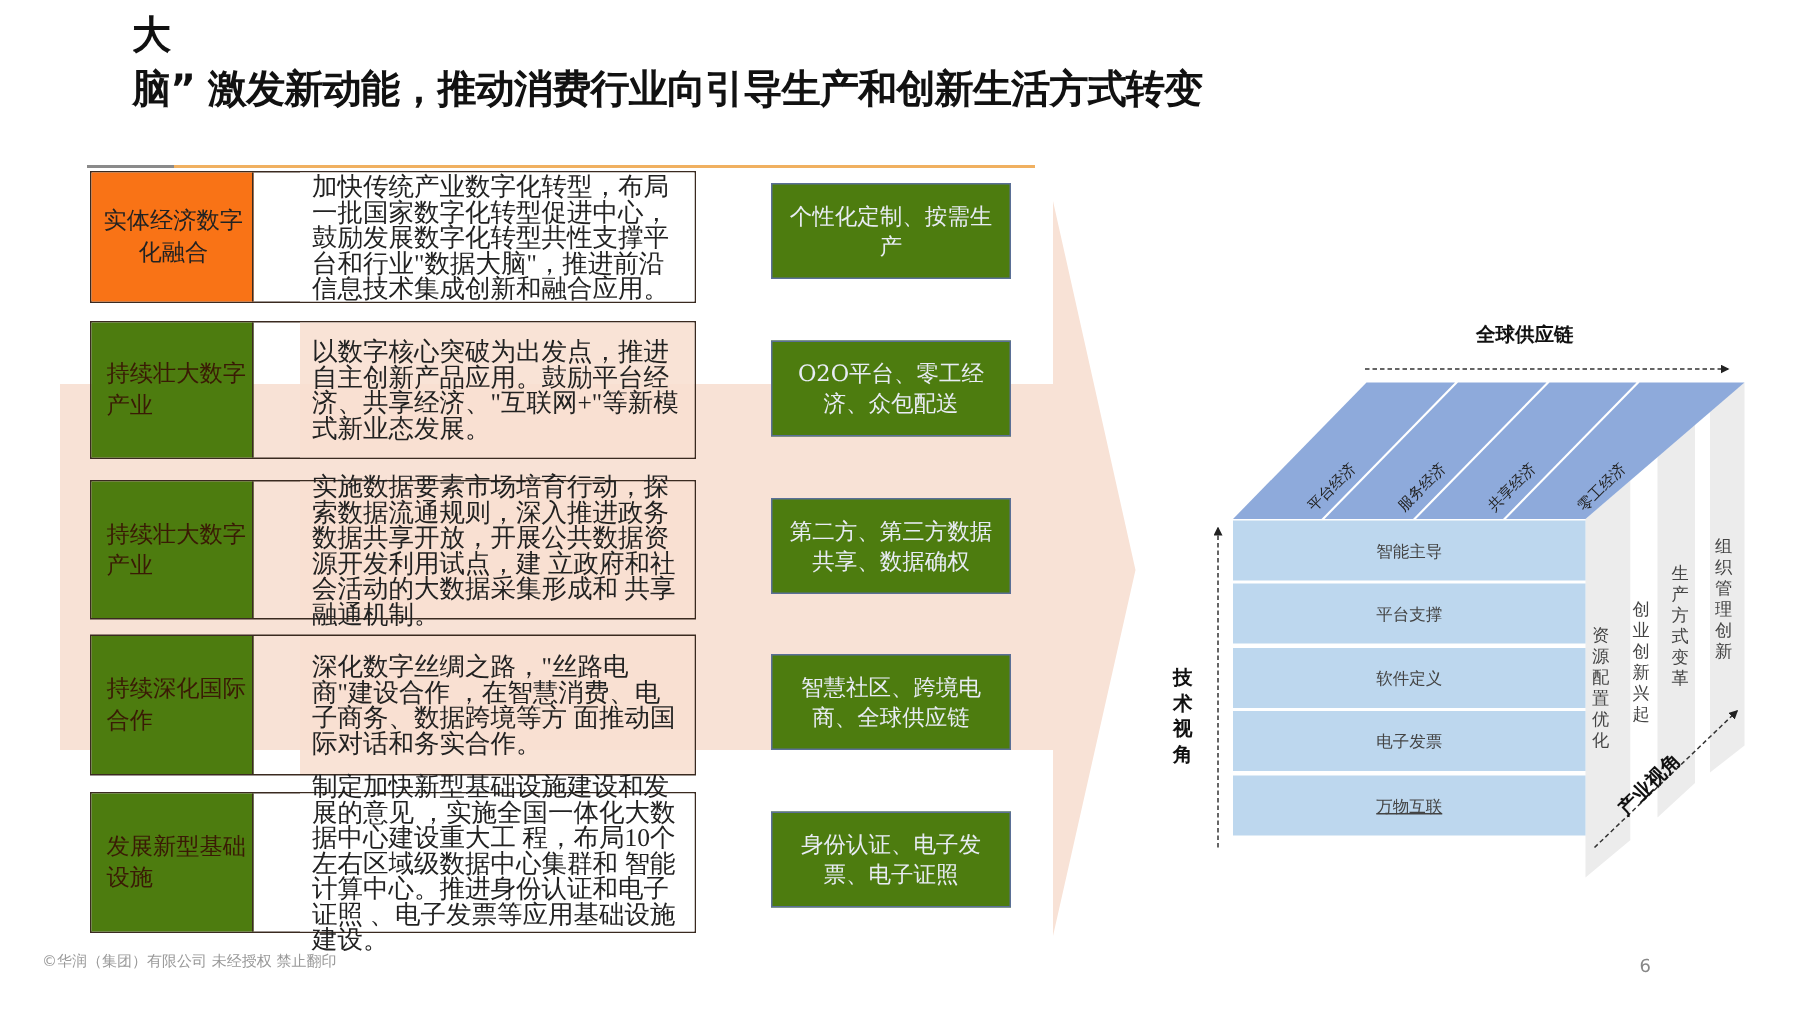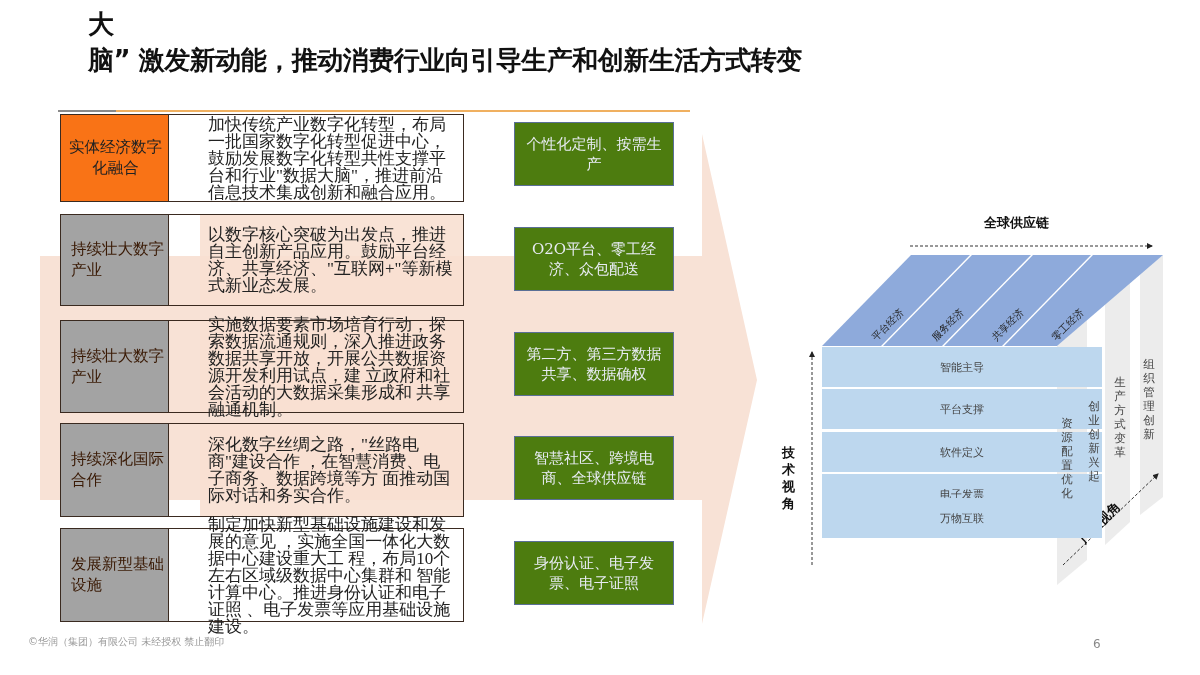--- a/index.html
+++ b/index.html
@@ -11,37 +11,37 @@
   .underline-gray { position:absolute; left:58px; top:110px; width:58px; height:2px; background:#8a8a8a; }
   .underline-orange { position:absolute; left:116px; top:110px; width:574px; height:2px; background:#f0b060; }
 
   .arrow-bg { position:absolute; left:0; top:0; width:1200px; height:675px; pointer-events:none; }
 
   .row { position:absolute; left:60px; width:404px; display:flex; border:1px solid #3a2a20; box-sizing:border-box; }
   .row .label { width:108px; flex:none; box-sizing:border-box; border-right:1px solid #3a2a20;
                 display:flex; align-items:center; padding-left:10px; font-size:15.5px; line-height:21px;
                 font-family:"DejaVu Serif","Liberation Serif",serif; }
   .row .label.white { background:#f97316; color:#222; justify-content:center; padding-left:6px; padding-right:4px; text-align:center; }
-  .row .label.orange { background:#a3a3a3; color:#3a1a05; }
+  .row .label.orange { background:#4d7c0f; color:#3a1a05; }
   .row .desc { flex:1; padding:3px 6px 3px 8px; font-size:17px; line-height:17px; display:flex; align-items:center;
                font-family:Liberation Serif, serif; color:#222;margin-left:31px; }
   .row .desc.white { background:#ffffff; }
   .row .desc.peach { background:rgba(248,224,210,0.9); }
 
   .navy { position:absolute; left:514px; width:160px; height:64px; background:#4d7c0f; color:#e8ecf4;
           display:flex; align-items:center; justify-content:center; text-align:center; font-size:15px; line-height:20px;
           font-family:"DejaVu Serif","Liberation Serif",serif; padding:0 8px; box-sizing:border-box; border:1px solid #5a6f96; }
 
   .footer { position:absolute; left:28px; top:635px; width:240px; font-size:10px; line-height:13px; color:#999; }
   .page-num { position:absolute; left:1093px; top:637px; font-size:12px; color:#888; }
 
   .cube { position:absolute; left:0; top:0; width:1200px; height:675px; }
   .cube-title { position:absolute; left:984px; top:214px; font-size:13px; font-weight:bold; color:#111; }
   .tech-label { position:absolute; left:782px; top:404px; width:16px; font-size:13px; font-weight:bold; line-height:17px; color:#111;margin-top:40px; }
-  .front-row { position:absolute; left:822px; width:280px; height:40px; background:#bdd7ee;
+  .front-row { position:absolute; left:822px; width:235px; height:40px; background:#bdd7ee;
                display:flex; align-items:center; justify-content:center; font-size:11px; color:#444; }
   .vtext { position:absolute; width:14px; font-size:11.5px; line-height:14px; color:#444; text-align:center;margin-top:41px; }
 </style>
 </head>
 <body>
 
 <svg class="arrow-bg" viewBox="0 0 1200 675">
   <polygon points="40,256 702,256 702,134 757,380 702,624 702,500 40,500" fill="#f8e2d6"></polygon>
 </svg>
 
@@ -109,21 +109,21 @@
 
   <div style="position:absolute;left:868px;top:318px;font-size:10px;transform:rotate(-45deg);color:#222;">平台经济</div>
   <div style="position:absolute;left:928px;top:318px;font-size:10px;transform:rotate(-45deg);color:#222;">服务经济</div>
   <div style="position:absolute;left:988px;top:318px;font-size:10px;transform:rotate(-45deg);color:#222;">共享经济</div>
   <div style="position:absolute;left:1048px;top:318px;font-size:10px;transform:rotate(-45deg);color:#222;">零工经济</div>
 
   <div class="front-row" style="top:347px;">智能主导</div>
   <div class="front-row" style="top:389px;">平台支撑</div>
   <div class="front-row" style="top:432px;">软件定义</div>
   <div class="front-row" style="top:474px;">电子发票</div>
-  <div class="front-row" style="top:498px;">万物互联</div>
+  <div class="front-row" style="top:517px;text-decoration:underline;">万物互联</div>
 
   <div class="vtext" style="left:1060px;top:375px;">资源配置优化</div>
   <div class="vtext" style="left:1087px;top:358px;">创业创新兴起</div>
   <div class="vtext" style="left:1113px;top:334px;">生产方式变革</div>
   <div class="vtext" style="left:1142px;top:316px;">组织管理创新</div>
 </div>
 
 <div class="footer">©华润（集团）有限公司 未经授权 禁止翻印</div>
 <div class="page-num">6</div>
 

